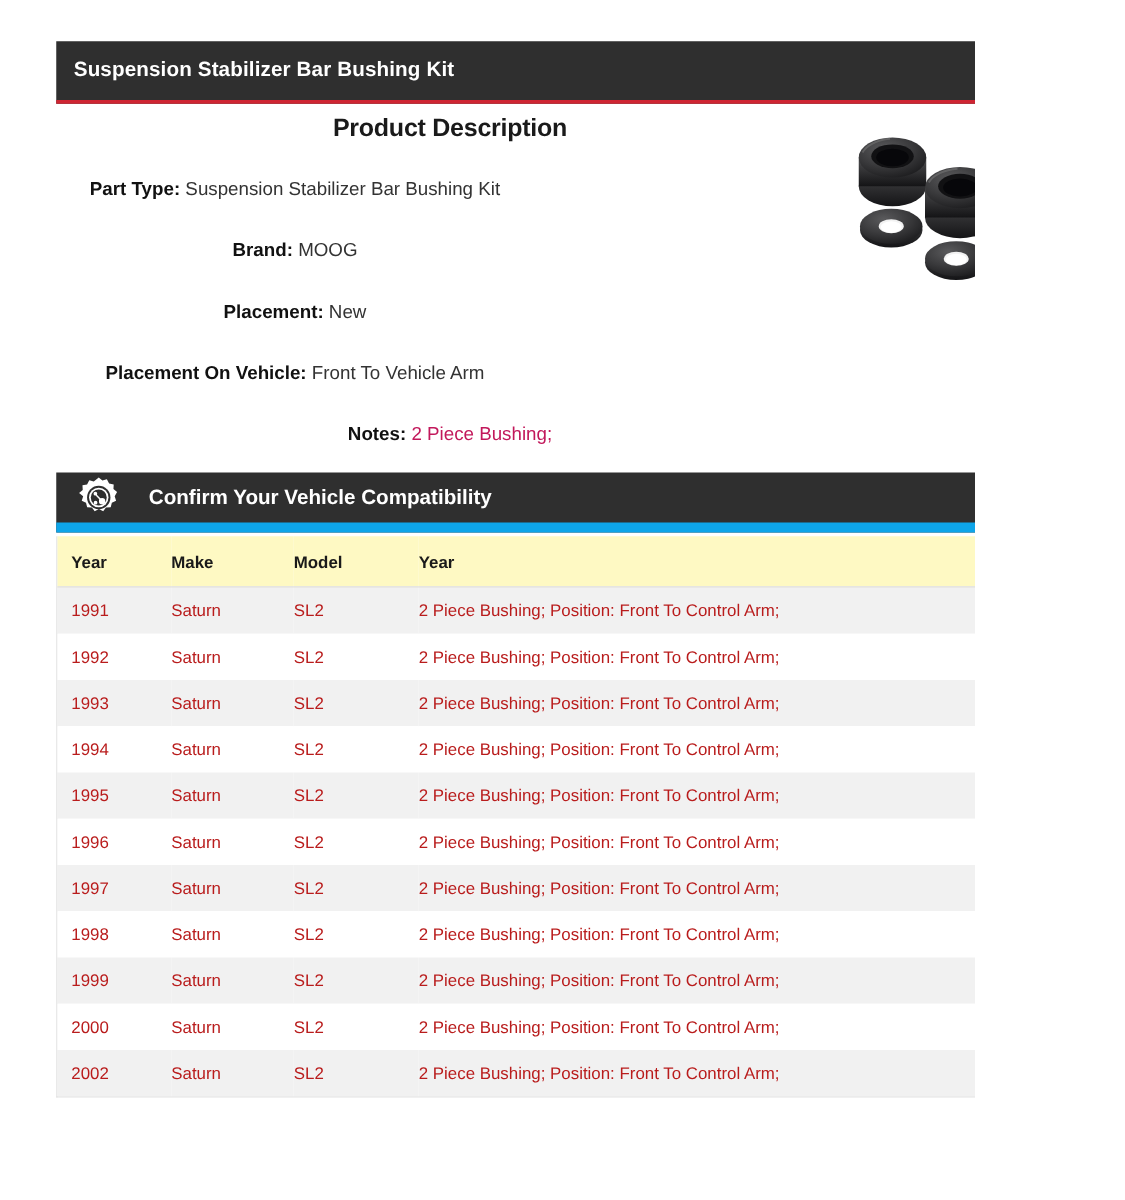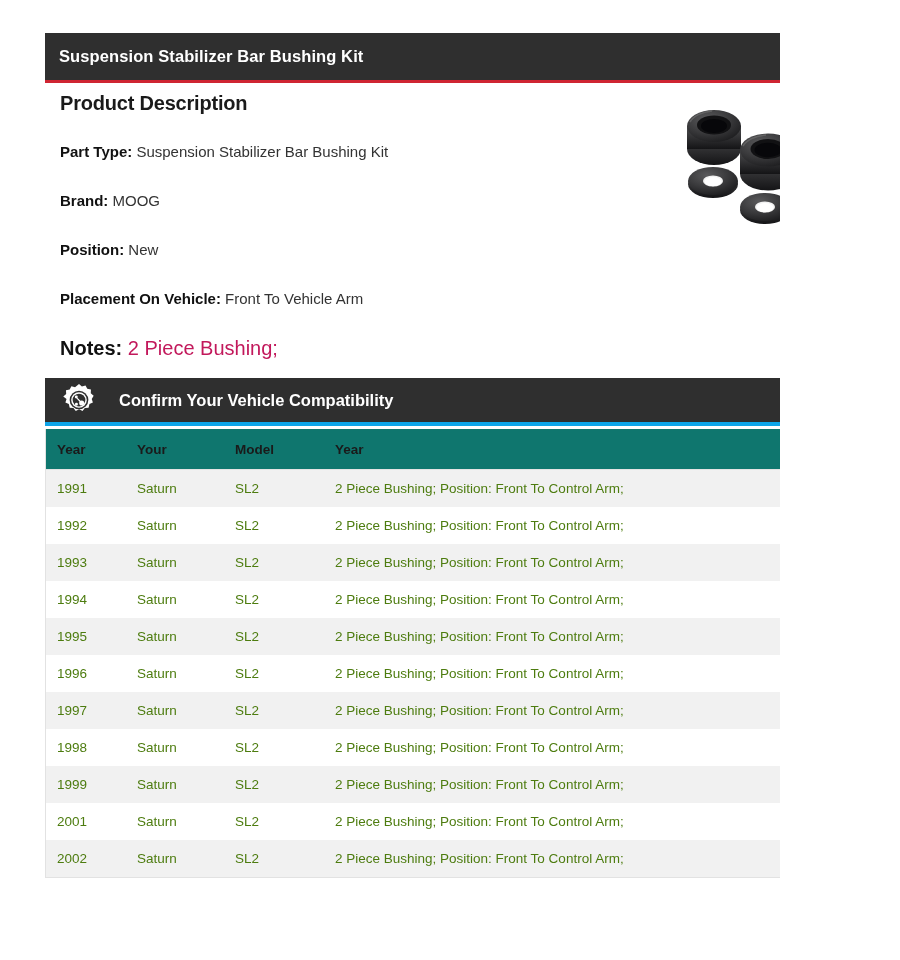--- a/index.html
+++ b/index.html
@@ -41,20 +41,21 @@
     letter-spacing: 0.1px;
     padding-left: 14px;
   }
 
   
   .desc-section {
     position: absolute;
     left: 60px;
     top: 92px;
     width: 600px;
+    text-align: center;
   }
   .desc-heading {
     font-size: 20px;
     font-weight: bold;
     color: #1a1a1a;
     margin: 0 0 22px 0;
     letter-spacing: -0.2px;
   }
   .spec-list {
     font-size: 15px;
@@ -69,21 +70,21 @@
   .spec-label {
     font-weight: bold;
     color: #111111;
   }
   .spec-value {
     font-weight: normal;
     color: #333333;
   }
   .notes-line {
     margin-top: 26px;
-    font-size: 20px;
+    font-size: 15px;
     line-height: 22px;
   }
   .notes-value {
     color: #c2185b;
   }
 
   
   .product-image {
     position: absolute;
     left: 672px;
@@ -96,21 +97,21 @@
   }
 
   
   .compat-header {
     position: absolute;
     left: 45px;
     top: 378px;
     width: 811px;
     height: 48px;
     background: #2f2f2f;
-    border-bottom: 4px solid #0ea5e9;
+    border-bottom: 8px solid #0ea5e9;
     box-sizing: border-box;
     display: flex;
     align-items: center;
   }
   .gear-icon {
     margin-left: 17px;
     width: 34px;
     height: 34px;
     flex: 0 0 auto;
     display: block;
@@ -138,25 +139,25 @@
     border-collapse: collapse;
     font-size: 13.5px;
   }
   table.compat-table thead th {
     text-align: left;
     font-weight: bold;
     font-size: 13.5px;
     color: #1a1a1a;
     padding: 13px 0 12px 0;
     border-bottom: 1px solid #e4e4e4;
-    background: #0f766e;
+    background: #fef9c3;
   }
   table.compat-table tbody td {
     padding: 11px 0 11px 0;
-    color: #4d7c0f;
+    color: #b91c1c;
     font-size: 13.5px;
     border: none;
   }
   table.compat-table tbody tr:nth-child(odd) td {
     background: #f1f1f1;
   }
   table.compat-table tbody tr:nth-child(even) td {
     background: #ffffff;
   }
   .col-year   { width: 80px;  padding-left: 11px !important; }
@@ -172,21 +173,21 @@
   <div class="title-bar">
     <span class="title-text">Suspension Stabilizer Bar Bushing Kit</span>
   </div>
 
   <div class="desc-section">
     <h2 class="desc-heading">Product Description</h2>
 
     <div class="spec-list">
       <span class="spec-line"><span class="spec-label">Part Type:</span> <span class="spec-value">Suspension Stabilizer Bar Bushing Kit</span></span>
       <span class="spec-line"><span class="spec-label">Brand:</span> <span class="spec-value">MOOG</span></span>
-      <span class="spec-line"><span class="spec-label">Position:</span> <span class="spec-value">New</span></span>
+      <span class="spec-line"><span class="spec-label">Placement:</span> <span class="spec-value">New</span></span>
       <span class="spec-line"><span class="spec-label">Placement On Vehicle:</span> <span class="spec-value">Front To Vehicle Arm</span></span>
     </div>
 
     <div class="notes-line">
       <span class="spec-label">Notes:</span>
       <span class="notes-value">2 Piece Bushing;</span>
     </div>
   </div>
 
   <div class="product-image">
@@ -266,21 +267,21 @@
       </svg>
     </span>
     <span class="compat-title">Confirm Your Vehicle Compatibility</span>
   </div>
 
   <div class="compat-table-wrap">
     <table class="compat-table">
       <thead>
         <tr>
           <th class="col-year">Year</th>
-          <th class="col-make">Your</th>
+          <th class="col-make">Make</th>
           <th class="col-model">Model</th>
           <th class="col-notes">Year</th>
         </tr>
       </thead>
       <tbody id="compat-tbody">
           <tr>
             <td class="col-year">1991</td>
             <td class="col-make">Saturn</td>
             <td class="col-model">SL2</td>
             <td class="col-notes">2 Piece Bushing; Position: Front To Control Arm;</td>
@@ -327,21 +328,21 @@
             <td class="col-model">SL2</td>
             <td class="col-notes">2 Piece Bushing; Position: Front To Control Arm;</td>
           </tr>
           <tr>
             <td class="col-year">1999</td>
             <td class="col-make">Saturn</td>
             <td class="col-model">SL2</td>
             <td class="col-notes">2 Piece Bushing; Position: Front To Control Arm;</td>
           </tr>
           <tr>
-            <td class="col-year">2001</td>
+            <td class="col-year">2000</td>
             <td class="col-make">Saturn</td>
             <td class="col-model">SL2</td>
             <td class="col-notes">2 Piece Bushing; Position: Front To Control Arm;</td>
           </tr>
           <tr>
             <td class="col-year">2002</td>
             <td class="col-make">Saturn</td>
             <td class="col-model">SL2</td>
             <td class="col-notes">2 Piece Bushing; Position: Front To Control Arm;</td>
           </tr>

